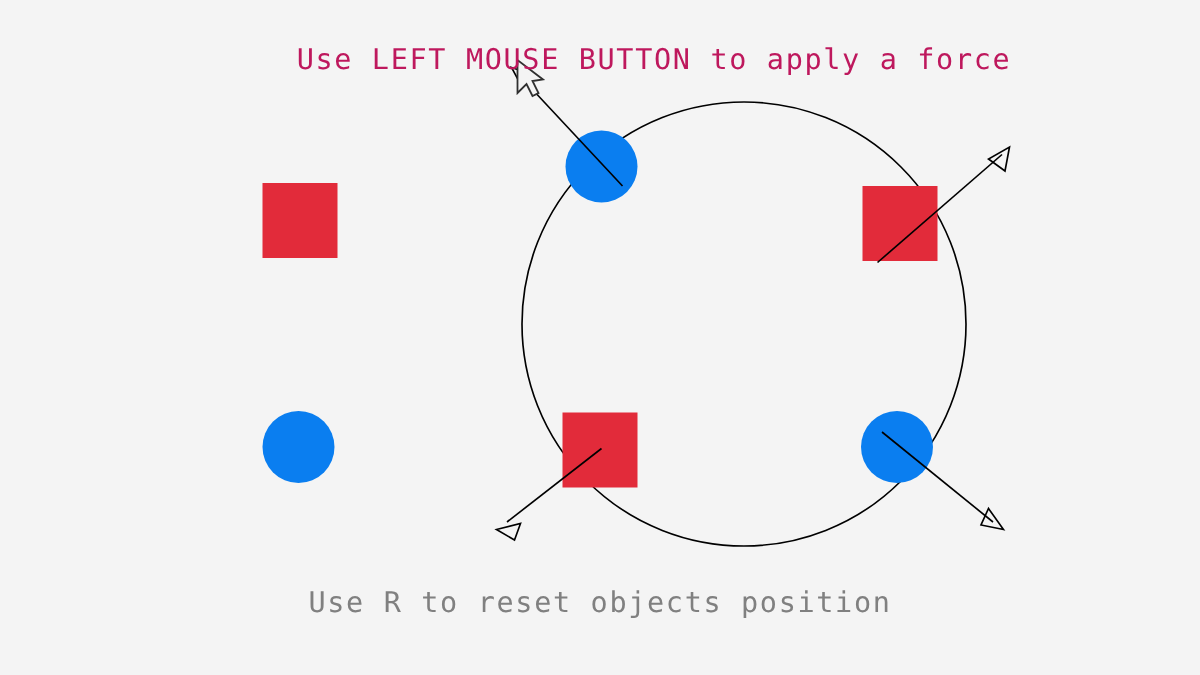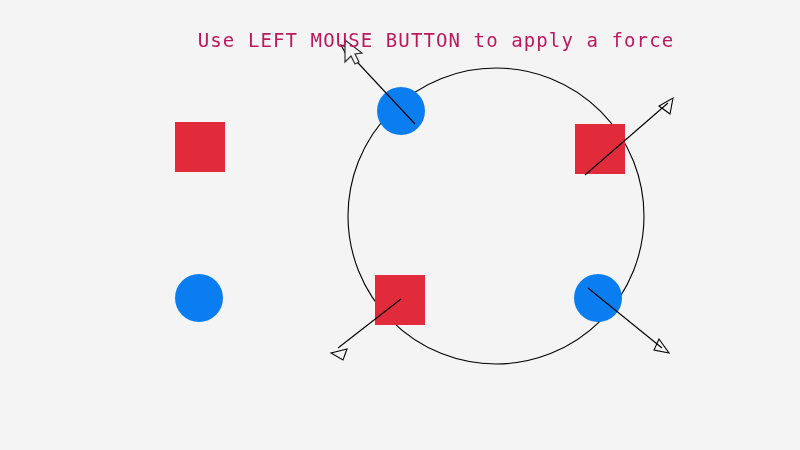--- a/index.html
+++ b/index.html
@@ -92,14 +92,15 @@
     </g>
 
     <g>
       <path d="M 345 40 L 345 62 L 351 56 L 355 64 L 359 62 L 355 54 L 362 53 Z" fill="#f4f4f4" stroke="#303030" stroke-width="1.2" stroke-linejoin="miter"></path>
     </g>
 
   </svg>
 
   <div class="hint" id="hint-top">Use LEFT MOUSE BUTTON to apply a force</div>
 
+  <div class="hint" id="hint-bottom">Use R to reset objects position</div>
 
 </div>
 
 </body></html>

